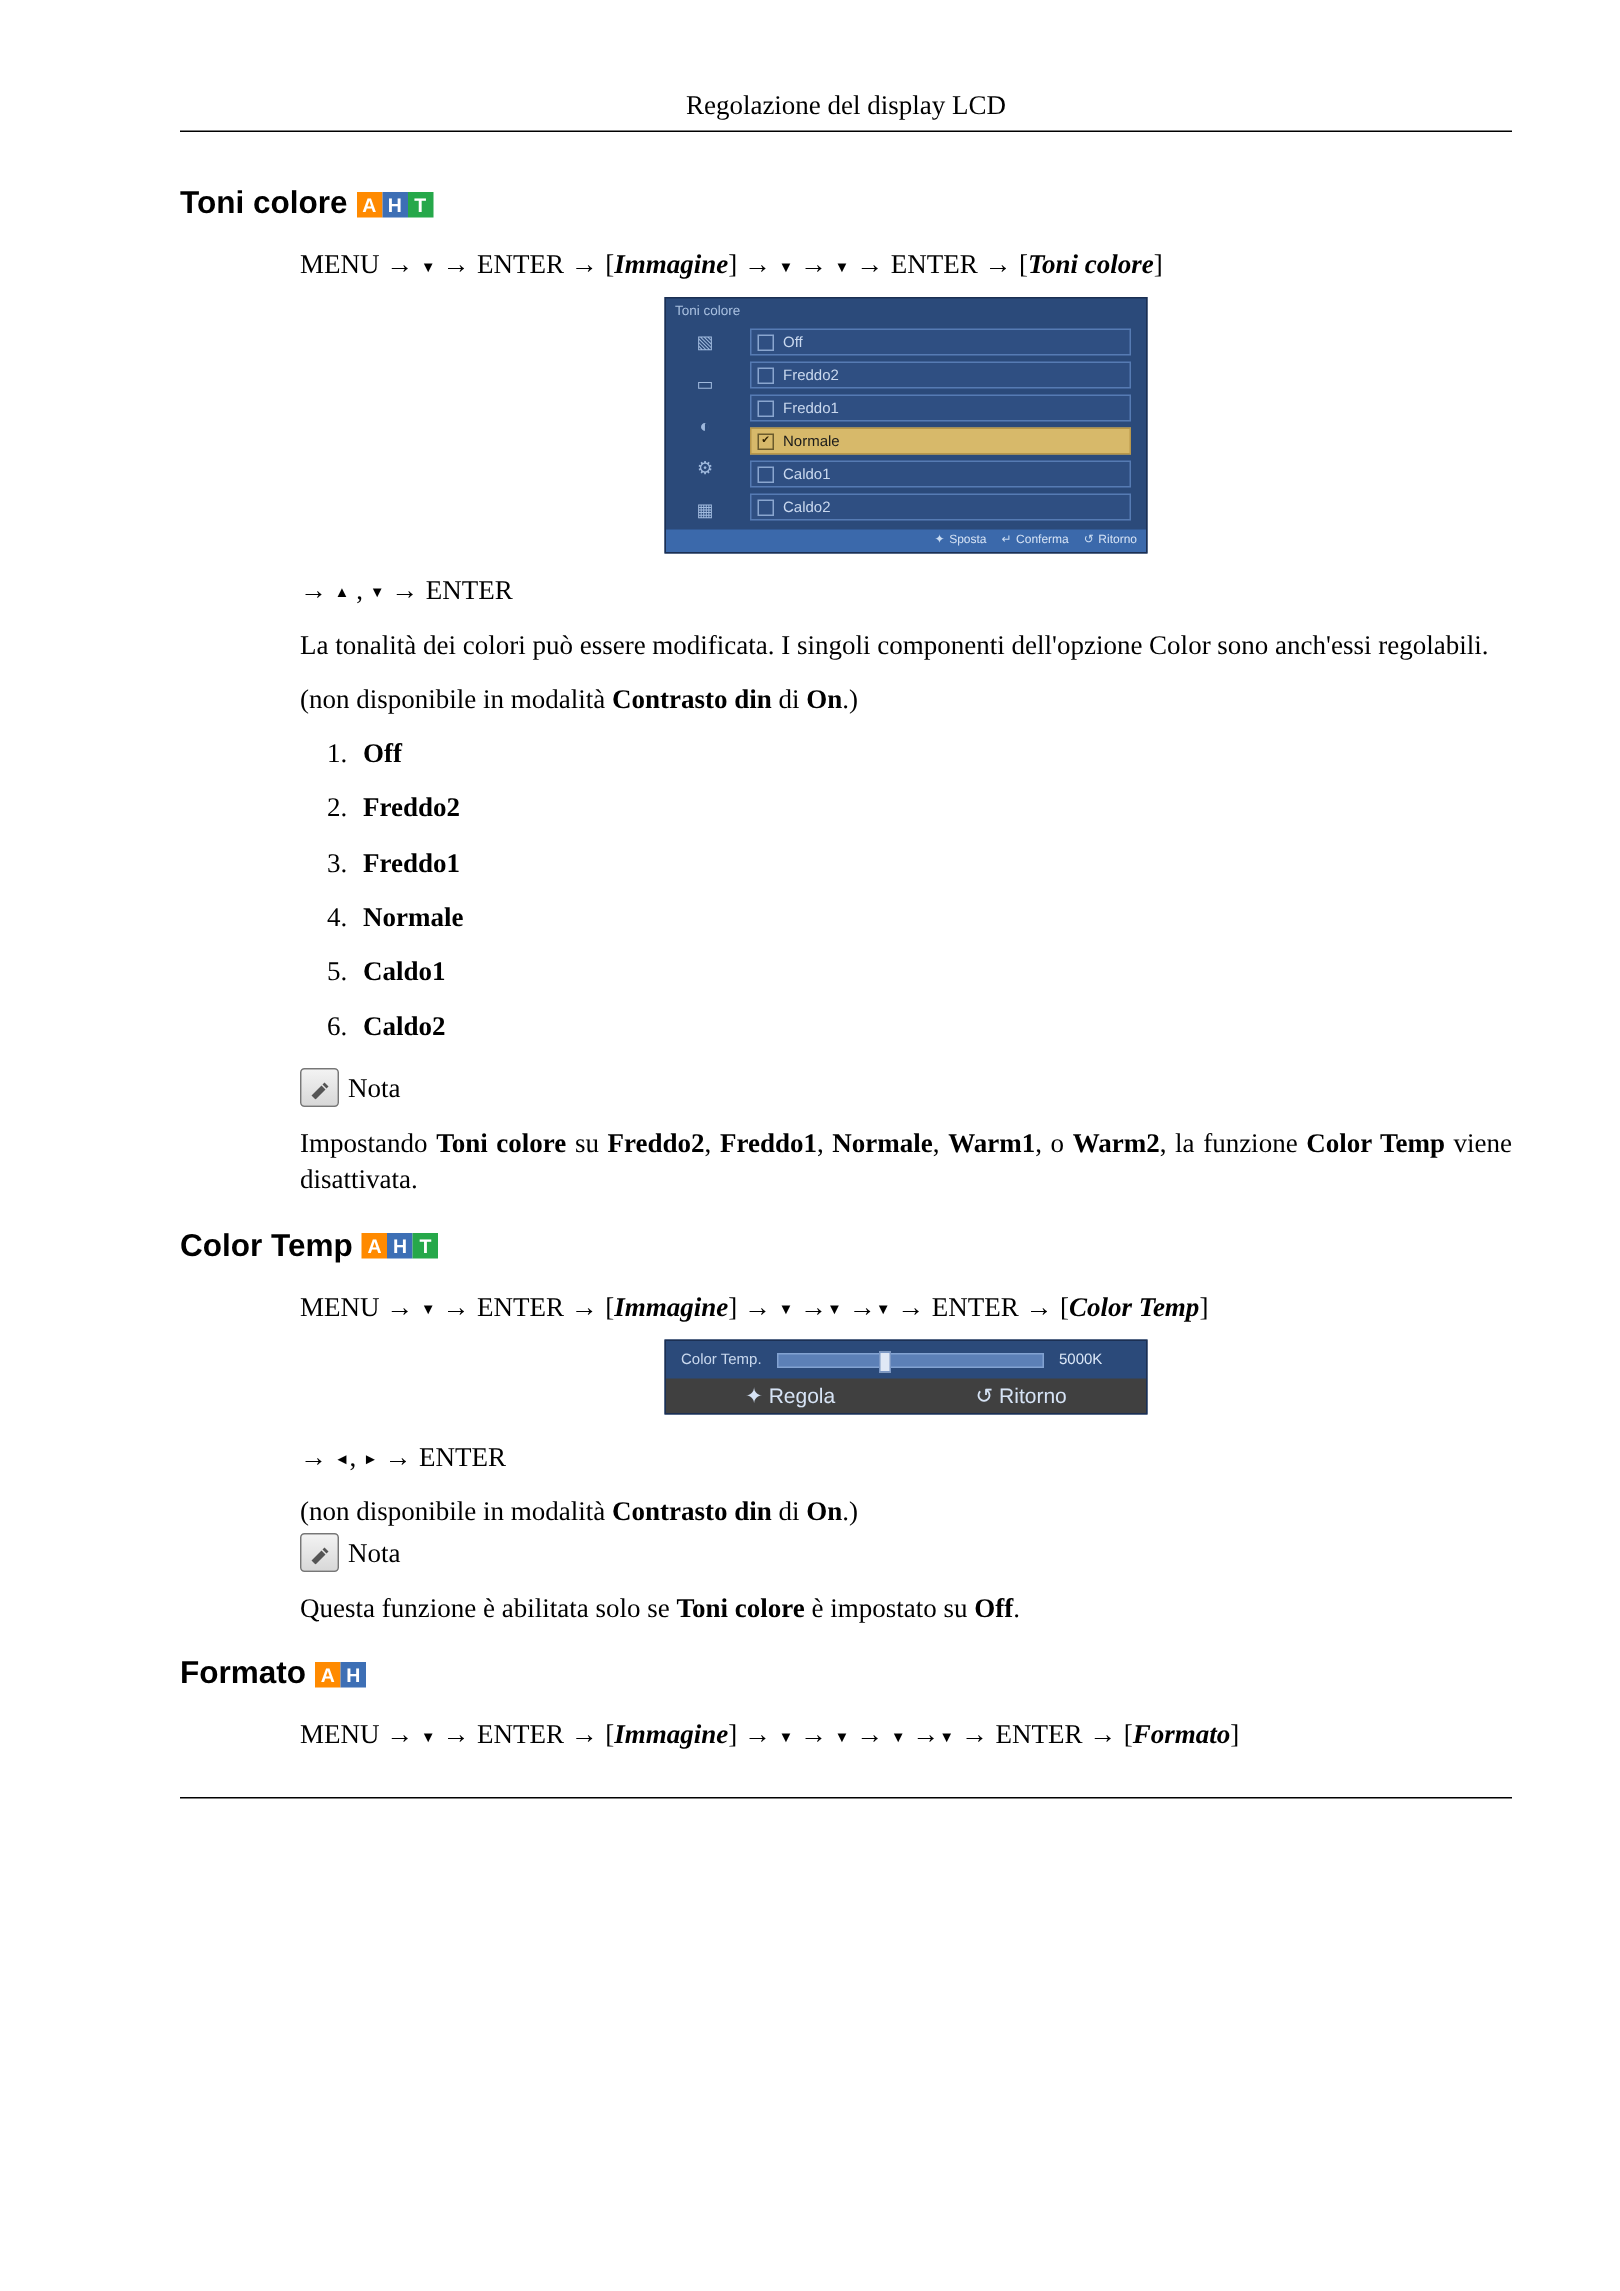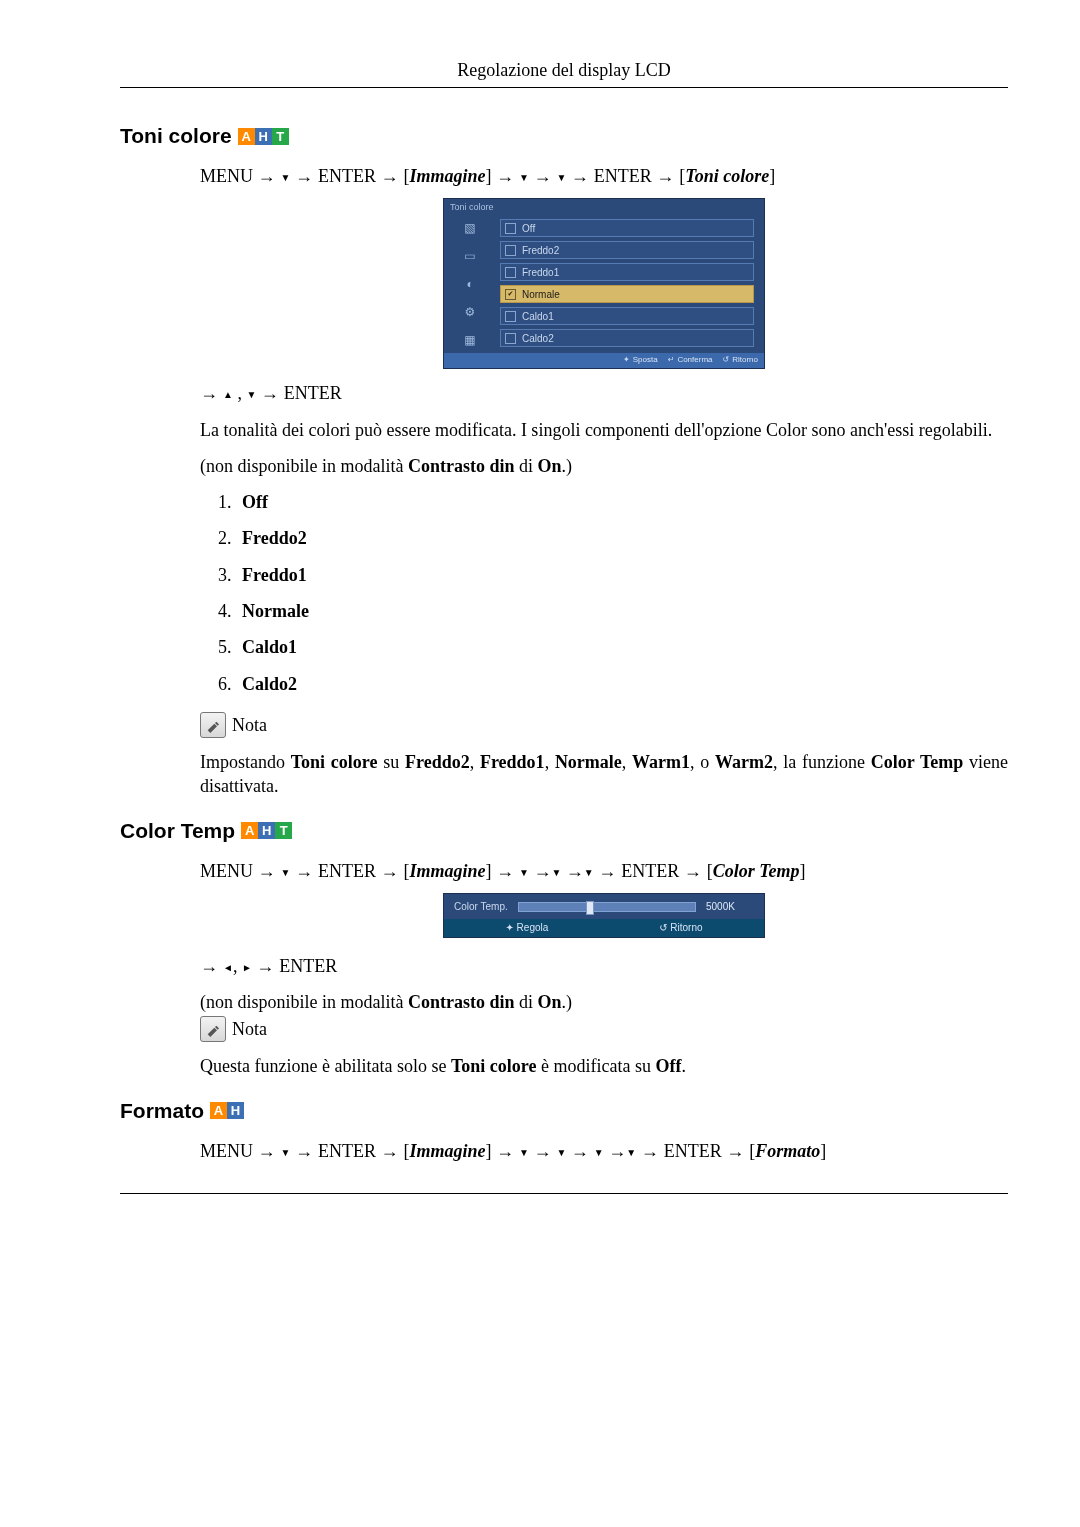--- a/index.html
+++ b/index.html
@@ -154,22 +154,22 @@
     background: #5c80b7;
     border: 1px solid #82a2d1;
     position: relative;
   }
   .osd2-bar .knob {
     position: absolute; left: 38%; top: -2px;
     width: 6px; height: 12px; background: #e0e8f5; border: 1px solid #7b97c4;
   }
   .osd2-val { width: 48px; color: #dce8f8; }
   .osd2-foot {
-    background: #0c4a6e;
-    font-size: 10px;
+    background: #404040;
+    font-size: 14px;
     padding: 2px 6px;
     display: flex; justify-content: space-around;
     color: #d6e3f5;
   }
 
   p.para { margin: 12px 0; text-align: justify; }
   ol.optlist {
     margin: 10px 0 16px 0;
     padding-left: 36px;
   }
@@ -356,21 +356,21 @@
     <div class="note-line" style="margin-top:2px">
       <span class="note-icon">
         <svg viewBox="0 0 24 24">
             <path d="M4 20 L14 10 L18 14 L8 24 Z M15 9 L19 13 L21 11 L17 7 Z" fill="#555"></path>
           </svg>
       </span>
       <span class="note-label">Nota</span>
     </div>
 
     <p class="para">
-      <span>Questa funzione è abilitata solo se </span><b>Toni colore</b><span> è modificata su </span><b>Off</b><span>.</span>
+      <span>Questa funzione è abilitata solo se </span><b>Toni colore</b><span> è impostato su </span><b>Off</b><span>.</span>
     </p>
   </div>
 
   <h2 class="section">
     <span>Formato</span>
     <span class="badges">
       <span class="badge a">A</span>
       <span class="badge h">H</span>
     </span>
   </h2>

